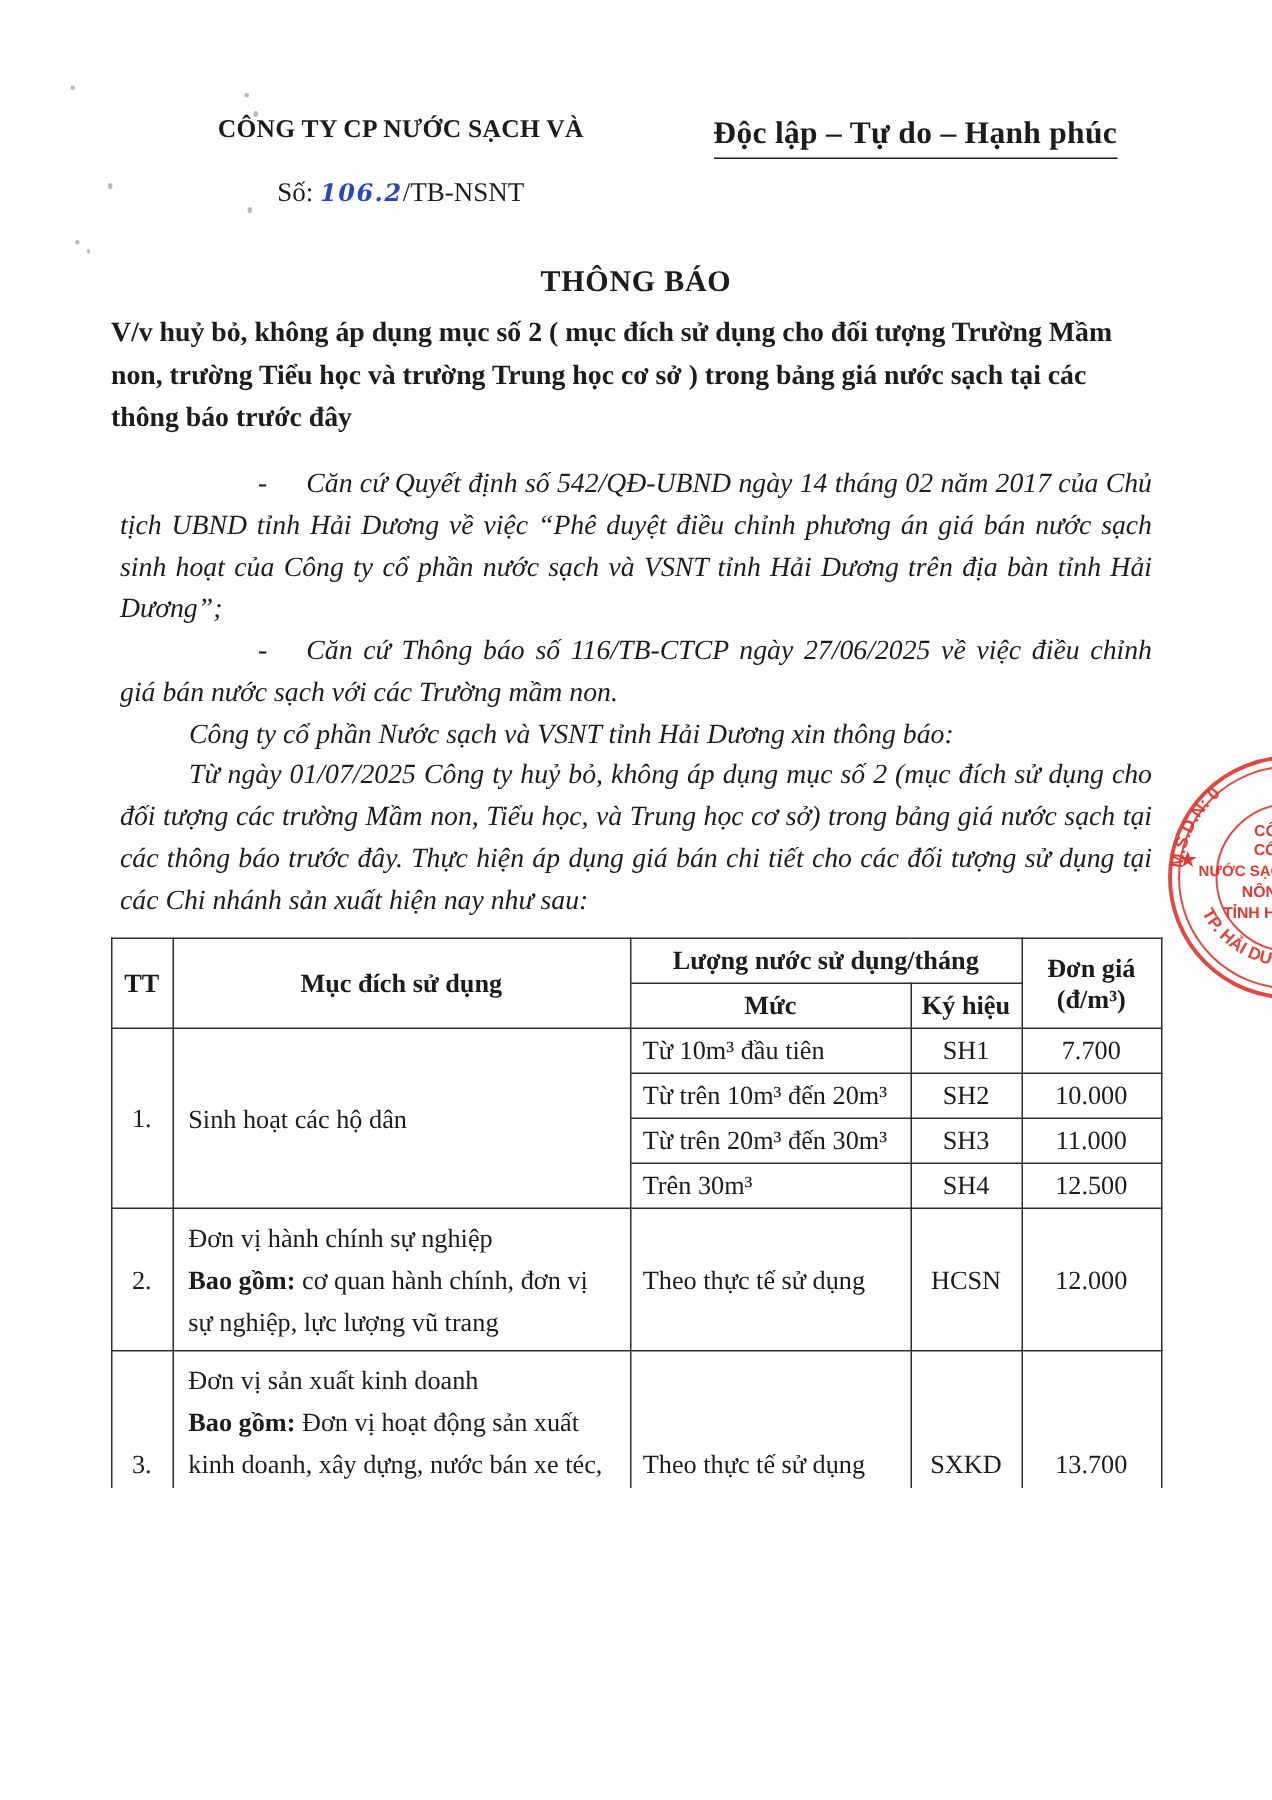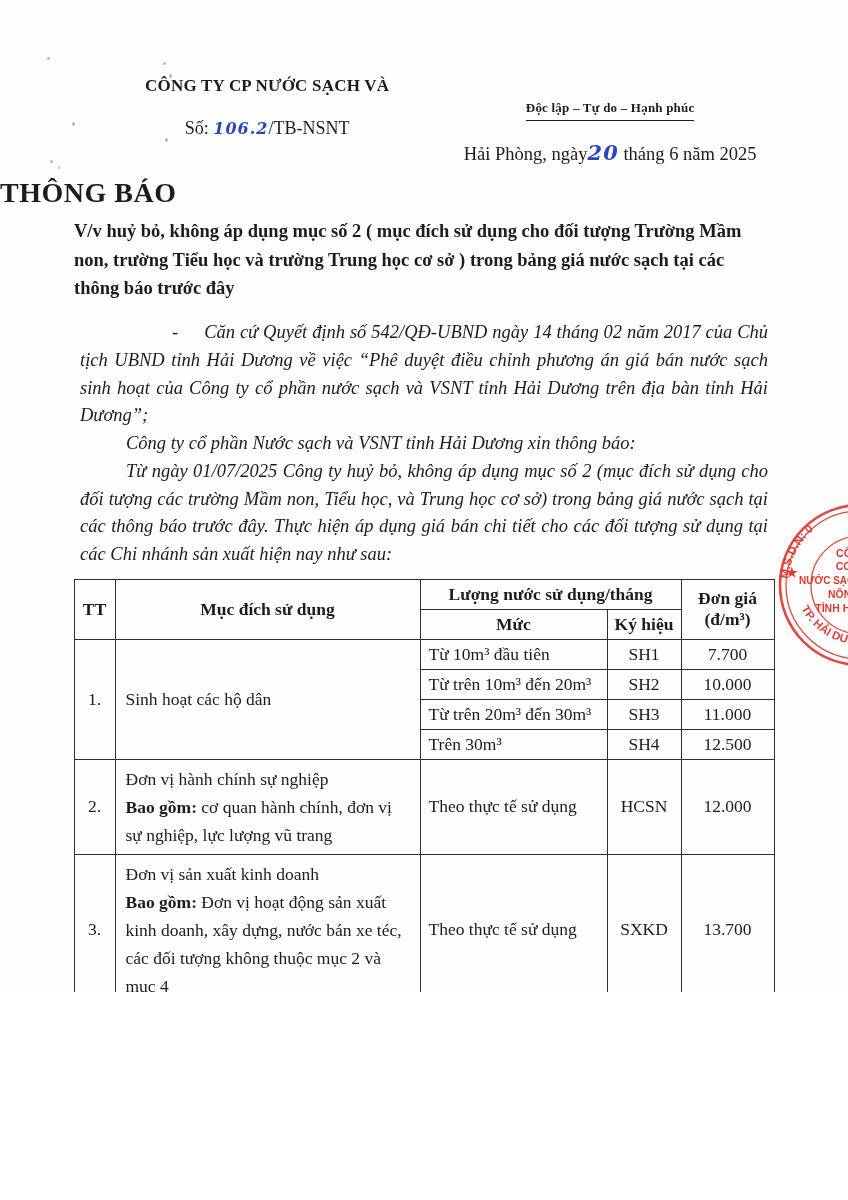--- a/index.html
+++ b/index.html
@@ -21,21 +21,21 @@
   .header-right { width: 390px; text-align: center; }
   .hl1 { font-weight: bold; font-size: 17px; letter-spacing: .2px; }
   .underlined { display: inline-block; border-bottom: 1.6px solid #1c1c1c; padding-bottom: 4px; }
   .doc-number { margin-top: 22px; font-size: 18px; }
   .hand { color: #2847b8; font-style: italic; font-weight: bold; font-family: "DejaVu Serif", serif; }
   .hand-num { font-size: 16px; letter-spacing: 1px; }
   .hand-day { font-size: 21px; letter-spacing: 1px; }
   .date-line { margin-top: 19px; font-size: 18.5px; }
 
   
-  .title { font-size: 28px; font-weight: bold; margin-top: 12px; letter-spacing: .5px; }
+  .title { text-align: center; font-size: 20px; font-weight: bold; margin-top: 38px; letter-spacing: .5px; }
   .subject {
     width: 700px; margin: 8px auto 0 auto; 
     font-weight: bold; font-size: 18.5px; line-height: 1.55;
   }
 
   
   .body-text { width: 688px; margin: 16px auto 0 auto; font-size: 18.5px; line-height: 1.5; text-align: justify; font-style: italic; }
   .body-text p { text-indent: 46px; margin: 0; }
   .dash { display: inline-block; margin-right: 26px; }
   .dash:empty { margin-right: 0; }
@@ -78,30 +78,30 @@
   <div class="speck" style="left:165px;top:138px;width:3px;height:4px;"></div>
   <div class="speck" style="left:50px;top:160px;width:3px;height:3px;"></div>
   <div class="speck" style="left:58px;top:166px;width:2px;height:3px;"></div>
 
   <div class="header">
     <div class="header-left">
       <div class="hl1">CÔNG TY CP NƯỚC SẠCH VÀ</div>
       <div class="doc-number"><span>Số: </span><span class="hand hand-num">106.2</span><span>/TB-NSNT</span></div>
     </div>
     <div class="header-right">
-      <div class="hl1" style="font-size:13px;margin-top:24px;"><span class="underlined">Độc lập – Tự do – Hạnh phúc</span></div>
-      <div class="date-line"><span>Hải Phòng, ngày</span><span class="hand hand-day">20</span><span> tháng 6 năm 2025</span></div>
+      <div class="hl1" style="font-size:21px;"><span class="underlined">Độc lập – Tự do – Hạnh phúc</span></div>
     </div>
   </div>
 
   <div class="title">THÔNG BÁO</div>
   <div class="subject">V/v huỷ bỏ, không áp dụng mục số 2 ( mục đích sử dụng cho đối tượng Trường Mầm non, trường Tiểu học và trường Trung học cơ sở ) trong bảng giá nước sạch tại các thông báo trước đây</div>
 
   <div class="body-text">
     <p><span class="dash">-</span><span>Căn cứ Quyết định số 542/QĐ-UBND ngày 14 tháng 02 năm 2017 của Chủ tịch UBND tỉnh Hải Dương về việc “Phê duyệt điều chỉnh phương án giá bán nước sạch sinh hoạt của Công ty cổ phần nước sạch và VSNT tỉnh Hải Dương trên địa bàn tỉnh Hải Dương”;</span></p>
+    <p><span class="dash">-</span><span>Căn cứ Thông báo số 116/TB-CTCP ngày 27/06/2025 về việc điều chỉnh giá bán nước sạch với các Trường mầm non.</span></p>
     <p><span class="dash"></span><span>Công ty cổ phần Nước sạch và VSNT tỉnh Hải Dương xin thông báo:</span></p>
     <p><span class="dash"></span><span>Từ ngày 01/07/2025 Công ty huỷ bỏ, không áp dụng mục số 2 (mục đích sử dụng cho đối tượng các trường Mầm non, Tiểu học, và Trung học cơ sở) trong bảng giá nước sạch tại các thông báo trước đây. Thực hiện áp dụng giá bán chi tiết cho các đối tượng sử dụng tại các Chi nhánh sản xuất hiện nay như sau:</span></p>
   </div>
 
   <table class="price">
     <colgroup>
       <col class="c-tt">
         <col class="c-purpose">
         <col class="c-muc">
         <col class="c-kh">

